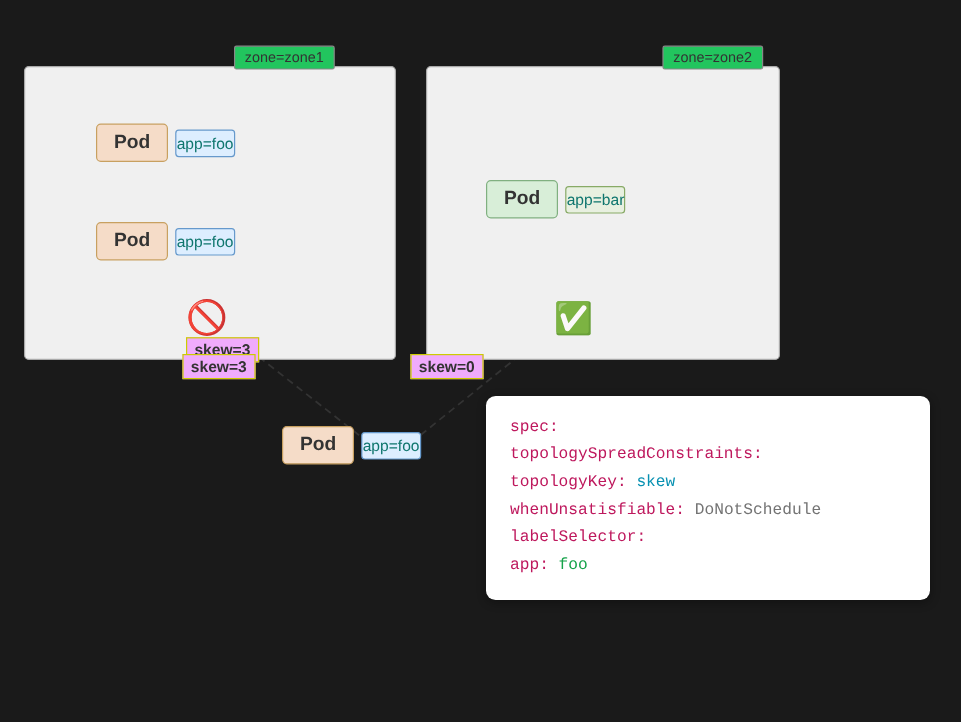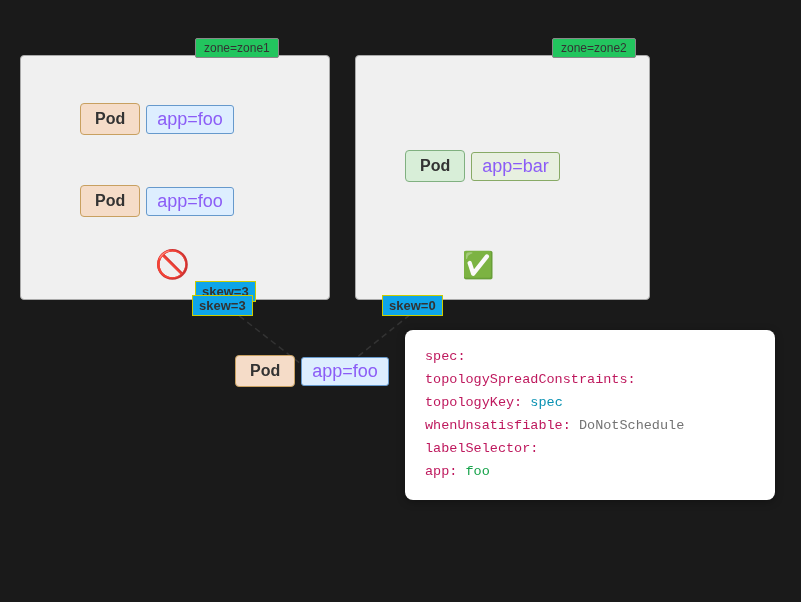--- a/index.html
+++ b/index.html
@@ -82,40 +82,39 @@
 
     .pod-box-green {
       background: #d8eed8;
       border: 1px solid #80b080;
     }
 
     .pod-label {
       background: #e8f0e0;
       border: 1px solid #88aa66;
       border-radius: 3px;
-      padding: 3px 10px;
-      font-size: 18px;
-      color: #8b5cf6;
+      padding: 3px 0;
+      font-size: 13px;
+      color: #0f766e;
     }
 
     .pod-label-blue {
       background: #ddeeff;
       border: 1px solid #6699cc;
     }
 
     
     .skew-label {
       position: absolute;
-      background: #0ea5e9;
+      background: #f0abfc;
       border: 1px solid #cccc00;
       padding: 2px 6px;
       font-size: 13px;
       font-weight: bold;
       color: #333;
-      margin-left: 40px;
     }
 
     
     .no-symbol {
       position: absolute;
       font-size: 28px;
       color: red;
     }
 
     .check-symbol {
@@ -213,21 +212,21 @@
 
   <div class="new-pod">
     <div class="pod-box">Pod</div>
     <div class="pod-label pod-label-blue">app=foo</div>
   </div>
 
   <div class="code-box">
     <div><span class="c-default">spec:</span></div>
     <div><span class="c-default">  topologySpreadConstraints:</span></div>
     <div>
-      <span class="c-default">    topologyKey: </span><span class="c-teal">spec</span>
+      <span class="c-default">    topologyKey: </span><span class="c-teal">skew</span>
     </div>
     <div>
       <span class="c-default">    whenUnsatisfiable: </span><span class="c-red">DoNotSchedule</span>
     </div>
     <div>
       <span class="c-default">    labelSelector:</span>
     </div>
     <div>
       <span class="c-default">        app: </span><span class="c-green">foo</span>
     </div>

